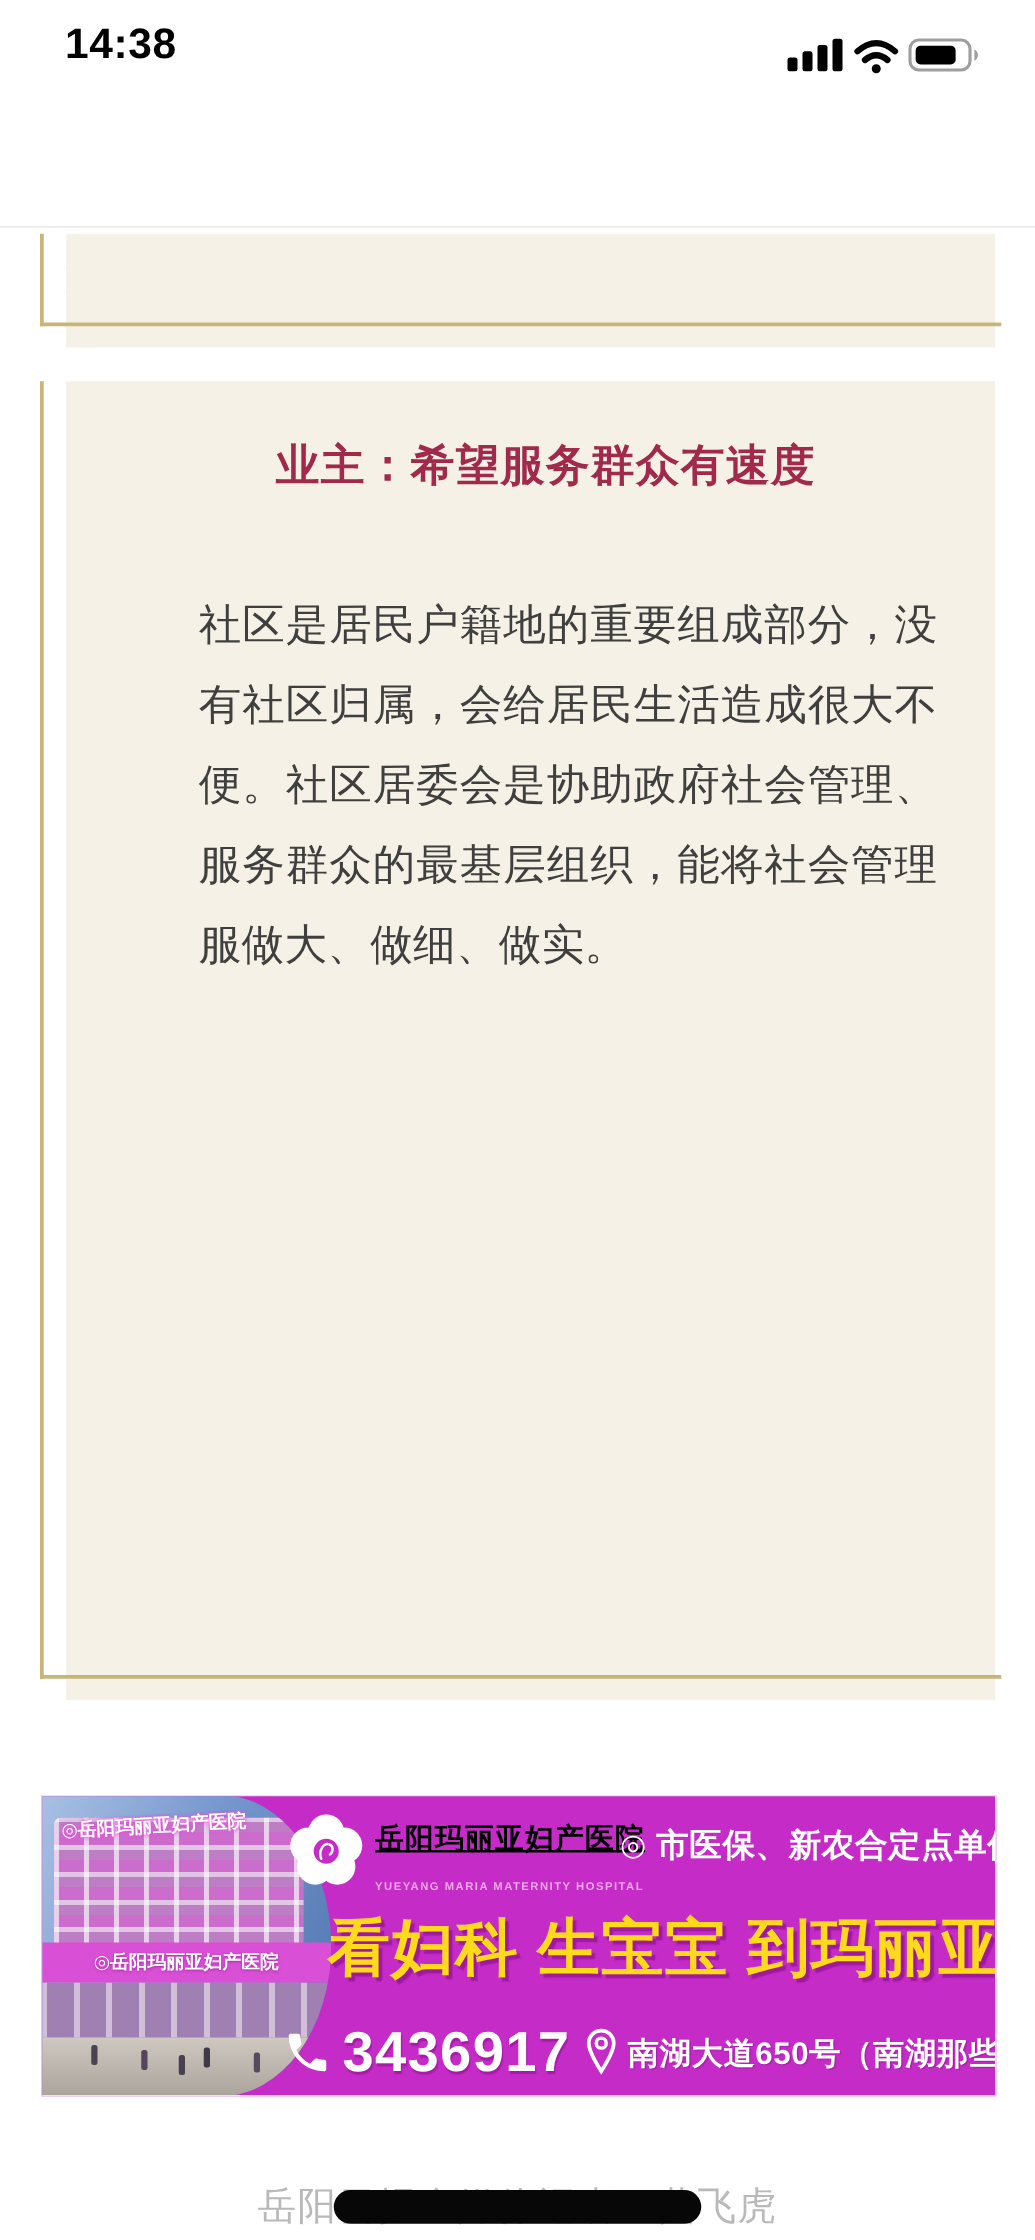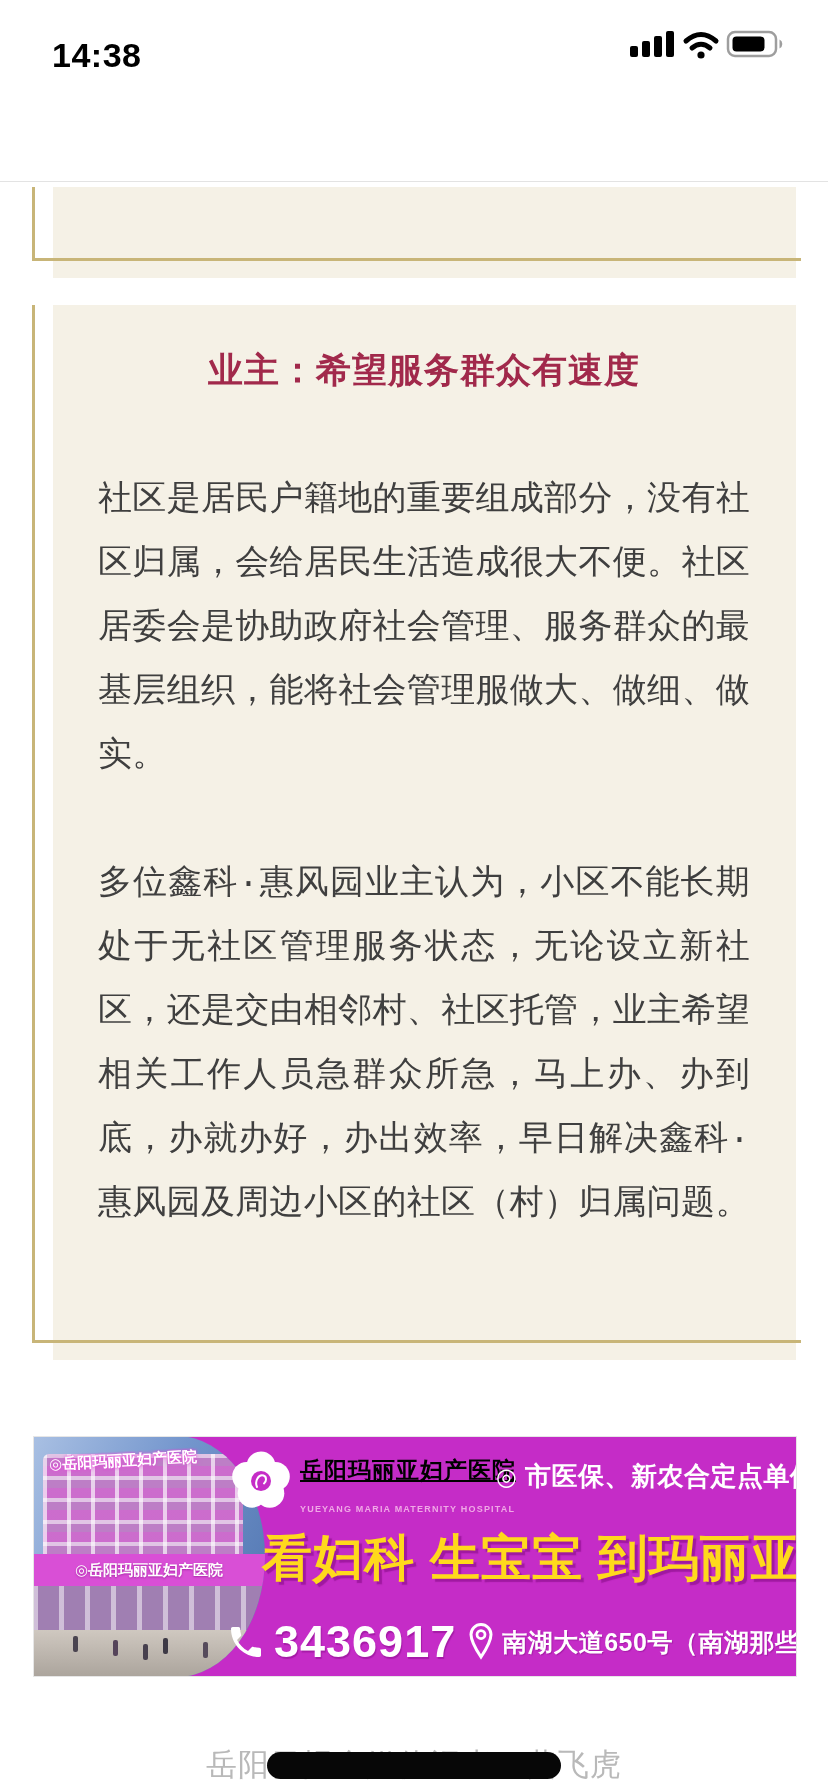--- a/index.html
+++ b/index.html
@@ -1,37 +1,37 @@
 <!DOCTYPE html>
 <html><head>
 <meta charset="utf-8">
 <style>
   html,body{margin:0;padding:0;background:#888;}
   .screen{
     position:relative;width:828px;height:1792px;background:#ffffff;overflow:hidden;
     font-family:"Liberation Sans","DejaVu Sans",sans-serif;margin:0 auto;
   }
   
-  .time{position:absolute;left:52px;top:36px;font-size:34px;font-weight:700;color:#000;letter-spacing:.5px;text-align:right;}
+  .time{position:absolute;left:52px;top:16px;font-size:34px;font-weight:700;color:#000;letter-spacing:.5px;text-align:right;}
   .status-icons{position:absolute;left:628px;top:24px;width:172px;height:40px;}
   
   .navbar{position:absolute;left:0;top:90px;width:828px;height:92px;background:#fff;}
   .nav-hairline{position:absolute;left:0;top:181px;width:828px;height:1px;background:#e3e3e3;}
   .nav-close{position:absolute;left:36px;top:108px;width:60px;height:60px;font-size:44px;font-weight:300;color:#141414;line-height:56px;text-align:center;}
   .nav-title-wrap{position:absolute;left:0;top:110px;width:828px;height:56px;display:flex;justify-content:center;align-items:center;}
   .nav-title{font-size:35px;color:#000;font-weight:500;letter-spacing:1px;}
   .nav-chevron{font-size:40px;color:#3c3c3c;font-weight:400;margin-left:10px;line-height:40px;transform:translateY(-3px);}
   .nav-more{position:absolute;right:34px;top:114px;font-size:30px;font-weight:700;color:#111;letter-spacing:4px;}
   
   .card-fill{position:absolute;background:#f5f1e6;}
   .gold-v{position:absolute;width:3px;background:#c8b578;}
   .gold-h{position:absolute;height:3px;background:#c8b578;}
-  .card2-content{position:absolute;left:53px;top:305px;width:743px;height:1055px;box-sizing:border-box;padding:0 46px 0 45px;font-family:Liberation Mono, monospace;}
+  .card2-content{position:absolute;left:53px;top:305px;width:743px;height:1055px;box-sizing:border-box;padding:0 46px 0 70px;}
   .article-heading{margin-top:46px;text-align:center;font-size:35px;line-height:44px;font-weight:700;color:#a1294b;letter-spacing:1px;}
-  .para{font-size:34px;line-height:64px;color:#3f3f3f;text-align:justify;text-justify:inter-ideograph;word-break:break-all;letter-spacing:.3px;}
+  .para{font-size:34px;line-height:64px;color:#3f3f3f;text-align:justify;text-justify:inter-ideograph;word-break:break-all;letter-spacing:.3px;margin-left:36px;}
   .para.first{margin-top:73px;}
   .para.second{margin-top:64px;}
   
   .ad{position:absolute;left:33px;top:1436px;width:762px;height:239px;background:#c52cc7;border:1px solid #e6e6e6;box-sizing:content-box;overflow:hidden;}
   .ad-photo{position:absolute;left:-1px;top:-1px;width:232px;height:241px;border-top-right-radius:110px 150px;border-bottom-right-radius:110px 150px;overflow:hidden;}
   .ad-sky{position:absolute;left:0;top:0;right:0;bottom:0;background:linear-gradient(115deg,#a9c0e3 0%,#7496cd 45%,#4e73ae 100%);}
   .ad-building{position:absolute;left:10px;top:18px;width:200px;height:132px;
      background:
        repeating-linear-gradient(to right, rgba(255,255,255,.65) 0 4px, rgba(255,255,255,0) 4px 24px),
        repeating-linear-gradient(to bottom, rgba(255,255,255,.55) 0 4px, rgba(186,95,196,0) 4px 12px, rgba(228,80,216,.38) 12px 22px),
@@ -102,21 +102,20 @@
     <div class="gold-h" style="left:32px;top:258px;width:769px;"></div>
   </div>
 
   <div>
     <div class="card-fill" style="left:53px;top:305px;width:743px;height:1055px;"></div>
     <div class="gold-v" style="left:32px;top:305px;height:1038px;"></div>
     <div class="gold-h" style="left:32px;top:1340px;width:769px;"></div>
     <div class="card2-content">
       <div class="article-heading">业主：希望服务群众有速度</div>
       <div class="para first">社区是居民户籍地的重要组成部分，没有社区归属，会给居民生活造成很大不便。社区居委会是协助政府社会管理、服务群众的最基层组织，能将社会管理服做大、做细、做实。</div>
-      <div class="para second">多位鑫科·惠风园业主认为，小区不能长期处于无社区管理服务状态，无论设立新社区，还是交由相邻村、社区托管，业主希望相关工作人员急群众所急，马上办、办到底，办就办好，办出效率，早日解决鑫科·惠风园及周边小区的社区（村）归属问题。</div>
     </div>
   </div>
 
   <div class="ad">
     <div class="ad-photo">
       <div class="ad-sky"></div>
       <div class="ad-building"></div>
       <div class="ad-roofsign">◎岳阳玛丽亚妇产医院</div>
       <div class="ad-storefront"></div>
       <div class="ad-ground"></div>

